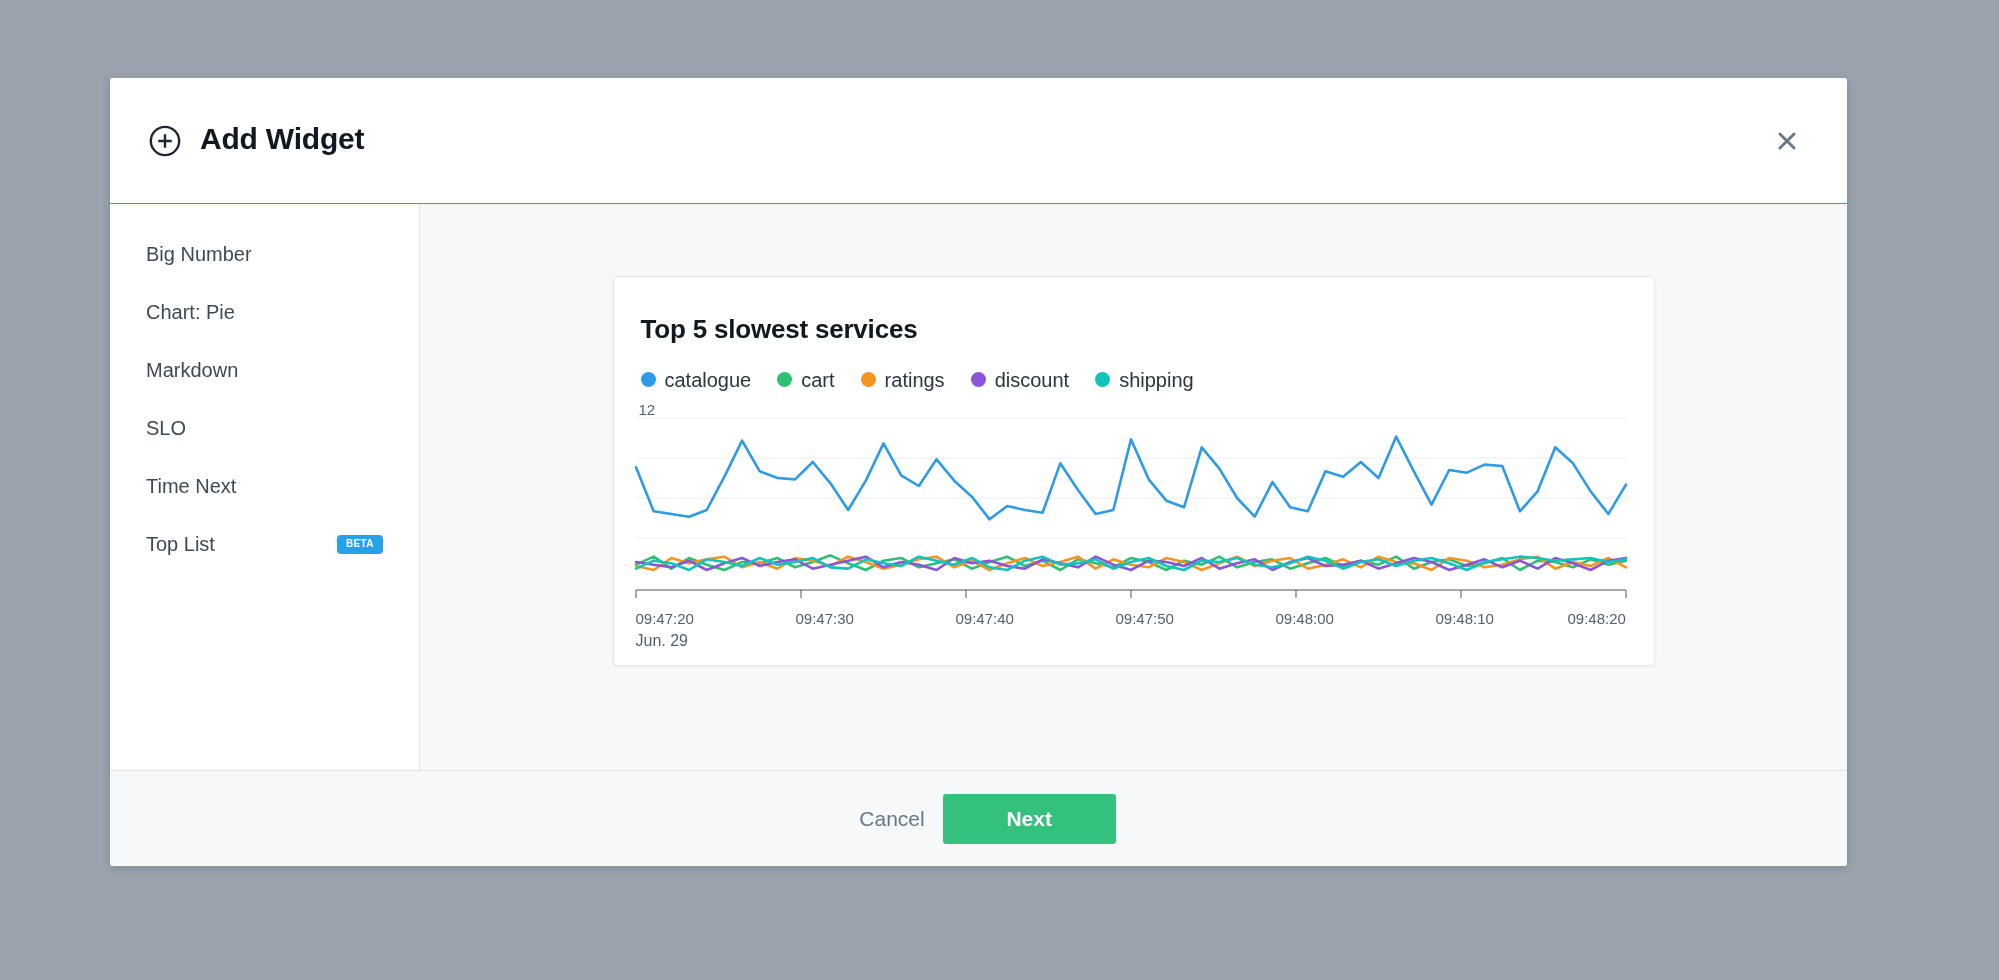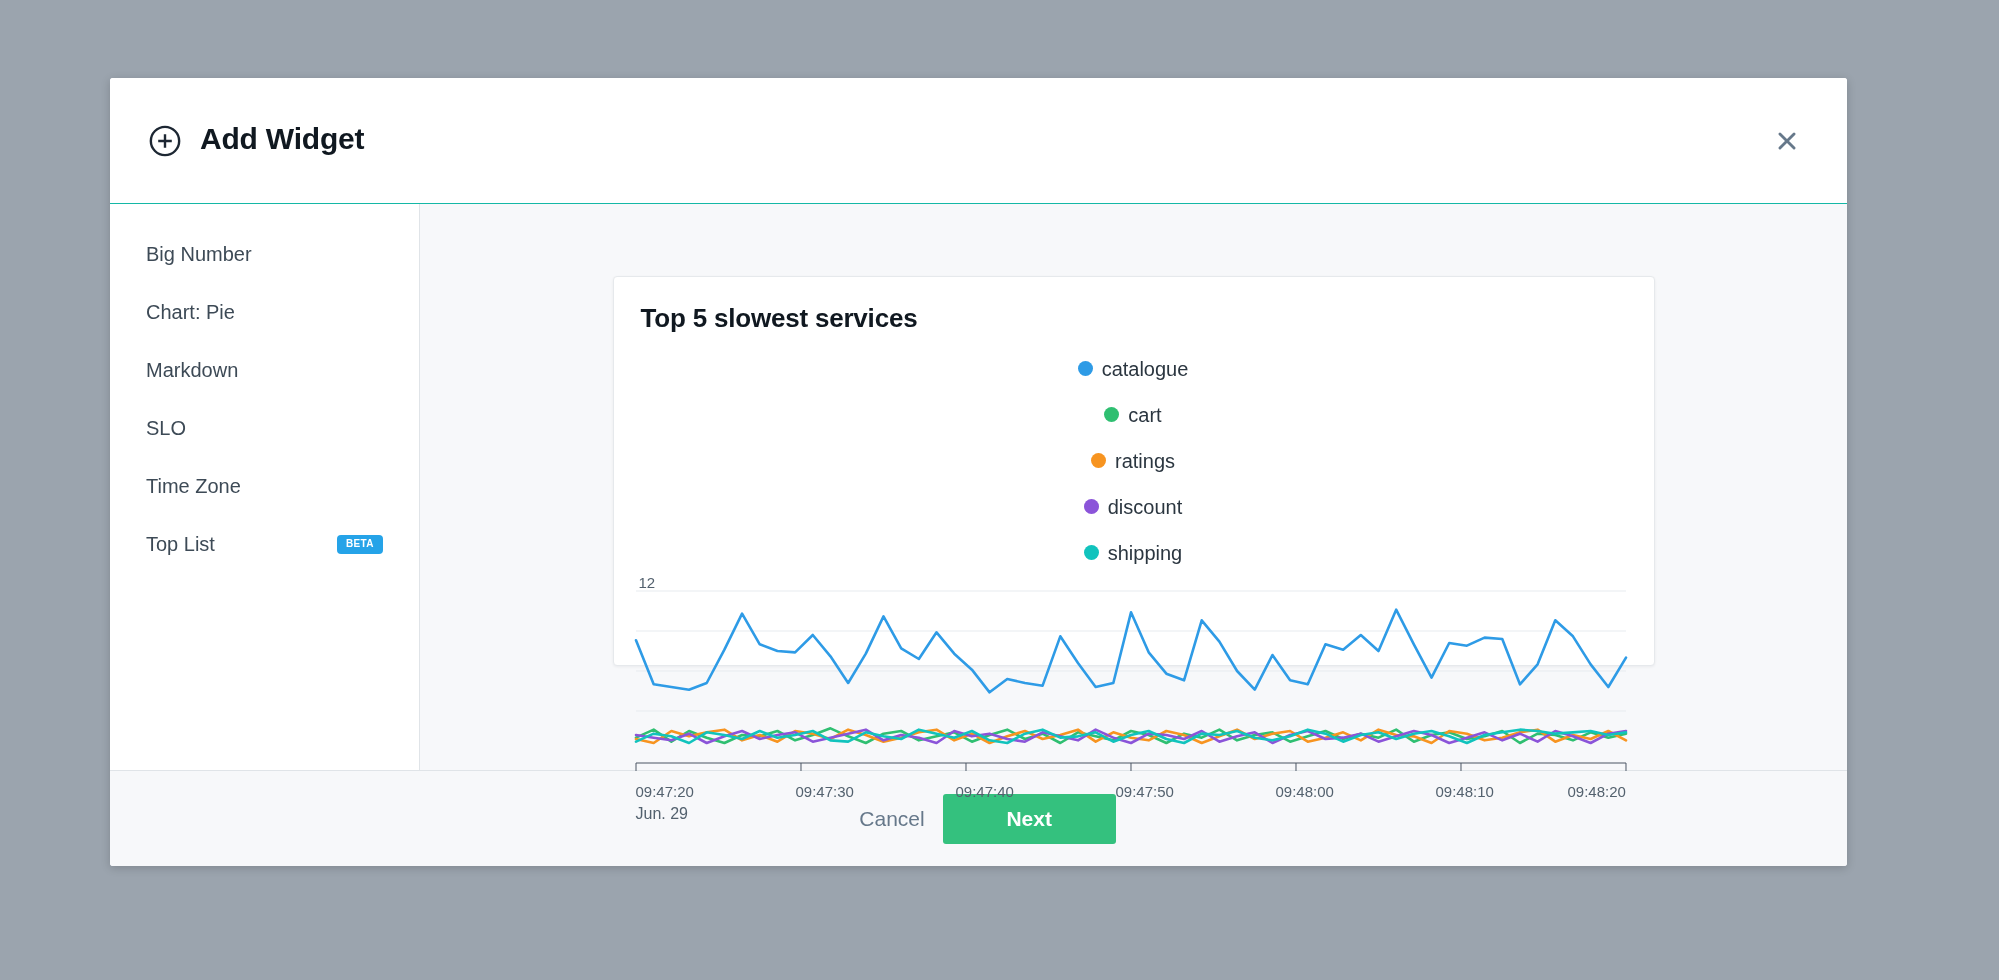--- a/index.html
+++ b/index.html
@@ -146,40 +146,39 @@
     min-width: 0;
   }
 
   .chart-card {
     width: 1042px;
     height: 390px;
     background: #ffffff;
     border: 1px solid #e6e9ec;
     border-radius: 4px;
     box-shadow: 0 1px 3px rgba(16,24,32,0.06);
-    padding: 21px 28px 12px 22px;
+    padding: 32px 28px 12px 22px;
     display: flex;
     flex-direction: column;
   }
 
   .chart-title {
     font-size: 26px;
     font-weight: bold;
     color: #101820;
     letter-spacing: -0.2px;
     margin: 6px 0 0 5px;
     line-height: 1.1;
   }
 
   .chart-legend {
     display: flex;
     align-items: center;
     gap: 26px;
     margin: 26px 0 0 5px;
-    flex-direction: column;
   }
 
   .legend-entry {
     display: flex;
     align-items: center;
     gap: 9px;
     cursor: pointer;
   }
 
   .legend-dot {
@@ -311,21 +310,21 @@
       <div class="sidebar-item">
         <span class="sidebar-item-label">Chart: Pie</span>
       </div>
       <div class="sidebar-item">
         <span class="sidebar-item-label">Markdown</span>
       </div>
       <div class="sidebar-item">
         <span class="sidebar-item-label">SLO</span>
       </div>
       <div class="sidebar-item">
-        <span class="sidebar-item-label">Time Zone</span>
+        <span class="sidebar-item-label">Time Next</span>
       </div>
       <div class="sidebar-item">
         <span class="sidebar-item-label">Top List</span>
         <span class="beta-badge">BETA</span>
       </div>
     </nav>
 
     <section class="preview-pane">
       <div class="chart-card">
 

